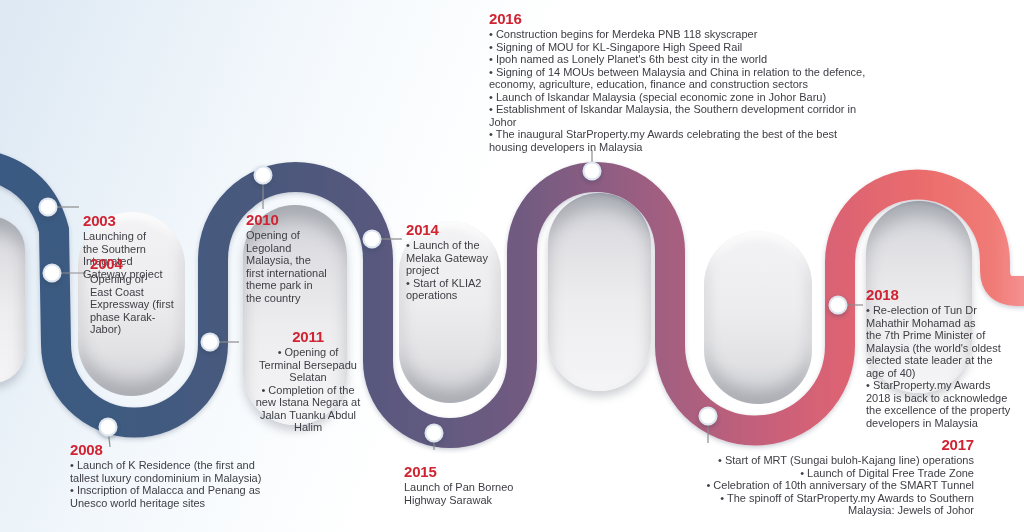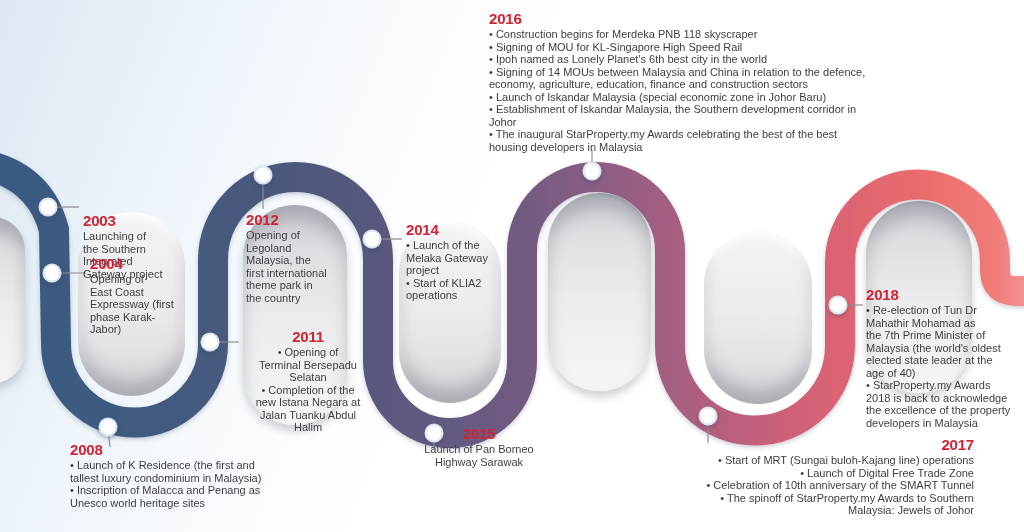--- a/index.html
+++ b/index.html
@@ -142,39 +142,39 @@
     <div class="body">• Opening of
 Terminal Bersepadu
 Selatan
 • Completion of the
 new Istana Negara at
 Jalan Tuanku Abdul
 Halim</div>
   </div>
 
   <div class="event" style="left:246px;top:211px;width:108px;">
-    <div class="year">2012</div>
+    <div class="year">2010</div>
     <div class="body">Opening of
 Legoland
 Malaysia, the
 first international
 theme park in
 the country</div>
   </div>
 
   <div class="event" style="left:406px;top:221px;width:112px;">
     <div class="year">2014</div>
     <div class="body">• Launch of the
 Melaka Gateway
 project
 • Start of KLIA2
 operations</div>
   </div>
 
-  <div class="event" style="left:404px;top:425px;width:150px;text-align:center;">
+  <div class="event" style="left:404px;top:463px;width:150px;">
     <div class="year">2015</div>
     <div class="body">Launch of Pan Borneo
 Highway Sarawak</div>
   </div>
 
   <div class="event" style="left:489px;top:10px;width:450px;">
     <div class="year">2016</div>
     <div class="body">• Construction begins for Merdeka PNB 118 skyscraper
 • Signing of MOU for KL-Singapore High Speed Rail
 • Ipoh named as Lonely Planet's 6th best city in the world

